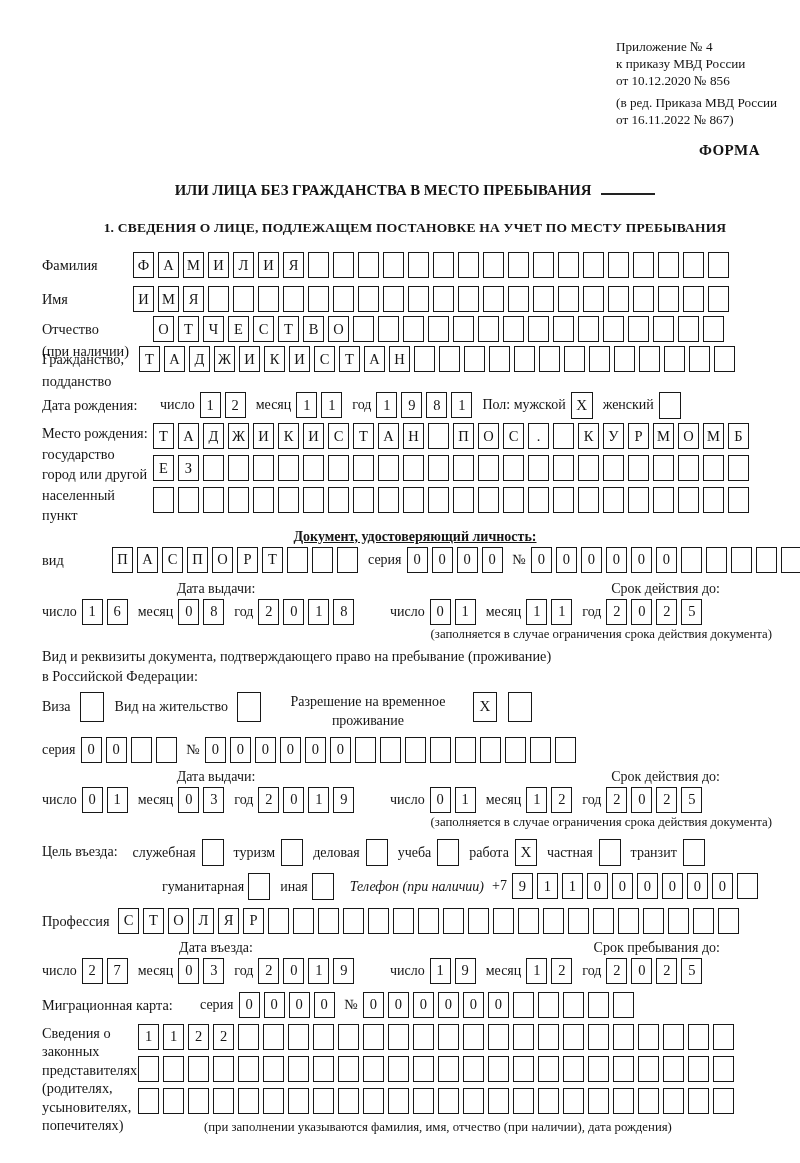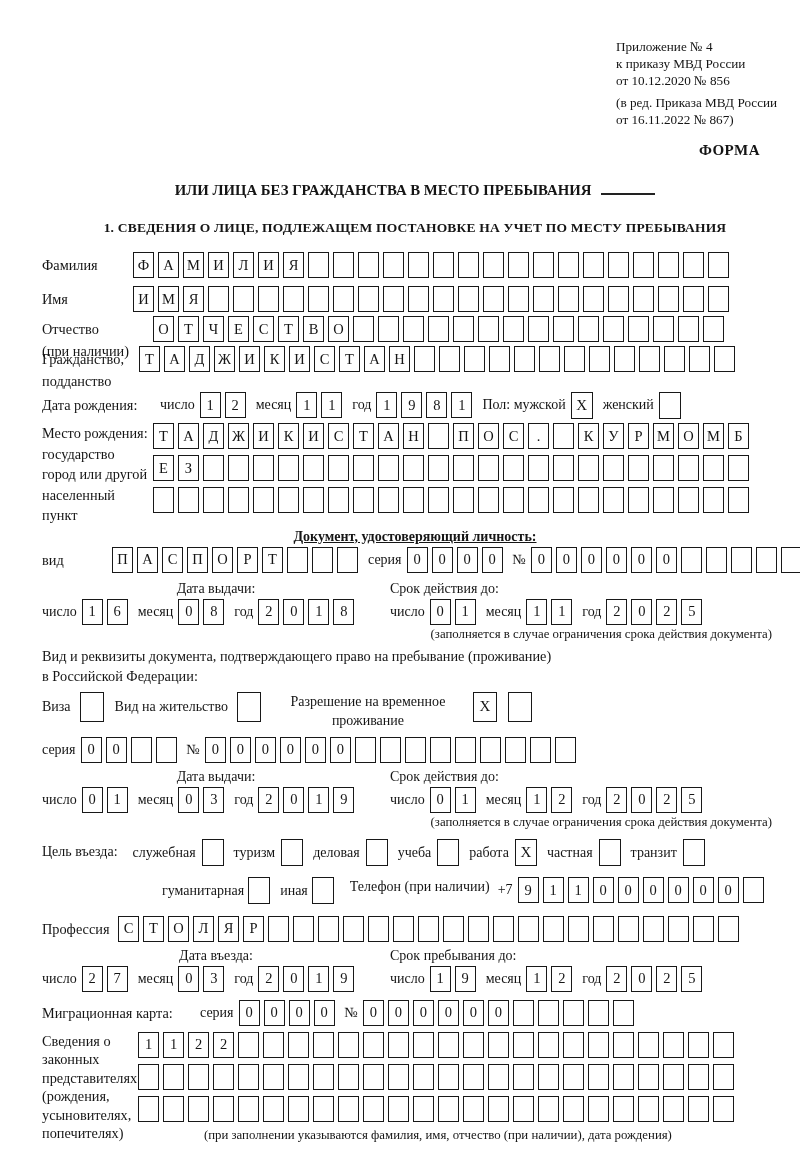--- a/index.html
+++ b/index.html
@@ -31,21 +31,21 @@
   }
   .cellcol{display:flex;flex-direction:column;gap:6px;}
   .bp{display:flex;flex-direction:column;}
   .bp span{line-height:20.5px;display:block;}
   .dl{line-height:26px;margin:0 5px 0 10px;flex-shrink:0;}
   .dl0{line-height:26px;margin-right:5px;flex-shrink:0;}
 
   
   .dhead{display:flex;margin-top:8px;font-size:14px;}
   .dh1{width:348px;text-align:center;}
-  .dh2{width:330px;text-align:left;}
+  .dh2{width:330px;text-align:right;}
   .drow{margin-top:2px;}
   .dgroup{display:flex;align-items:flex-start;}
   .dgl{width:348px;flex-shrink:0;}
   .note{margin-top:2px;padding-right:16px;text-align:right;font-size:12.8px;line-height:15px;}
 
   
   .cb{
     width:22px;height:27px;box-sizing:border-box;border:1.7px solid #181818;
     display:inline-flex;align-items:center;justify-content:center;
     font-size:15px;flex-shrink:0;background:#fff;
@@ -58,21 +58,21 @@
   .visa-row{display:flex;align-items:flex-start;margin-top:7px;}
   .vitem{display:flex;align-items:flex-start;margin-right:11px;}
   .vlbl{line-height:30px;margin-right:9px;}
   .vml{width:192px;text-align:center;line-height:19px;margin-right:9px;margin-top:0;}
   .vml3{width:182px;}
 
   .purpose{margin-top:9px;align-items:center;}
   .plabel{line-height:27px;margin:0 4px 0 10px;}
   .purpose .cb{margin-left:2px;}
   .purpose2{margin-top:7px;margin-left:120px;align-items:center;}
-  .phone-lbl{line-height:27px;margin:0 8px 8px 16px;}
+  .phone-lbl{line-height:27px;margin:0 8px 0 16px;font-style:italic;}
 
   .rep-note{margin:-15px 0 0 162px;font-size:12.8px;line-height:15px;}
   .mt16{margin-top:16px;} .mt8{margin-top:8px;} .mt7{margin-top:7px;} .mt6{margin-top:6px;}
   .mt4{margin-top:4px;} .mt2{margin-top:2px;} .mt20{margin-top:20px;} .mt3{margin-top:3px;}
 </style>
 </head>
 <body>
 
 <div class="page">
 
@@ -661,21 +661,21 @@
         <span class="cell"></span>
         <span class="cell"></span>
       </span>
   </div>
 
   <div class="row mt6">
     <span class="lbl w96 bp" style="line-height:18px;">
       <span style="line-height:18.5px;">Сведения о</span>
       <span style="line-height:18.5px;">законных</span>
       <span style="line-height:18.5px;">представителях</span>
-      <span style="line-height:18.5px;">(рождения,</span>
+      <span style="line-height:18.5px;">(родителях,</span>
       <span style="line-height:18.5px;">усыновителях,</span>
       <span style="line-height:18.5px;">попечителях)</span>
     </span>
     <span class="cellcol">
       <span class="cells">
           <span class="cell">1</span>
           <span class="cell">1</span>
           <span class="cell">2</span>
           <span class="cell">2</span>
           <span class="cell"></span>

